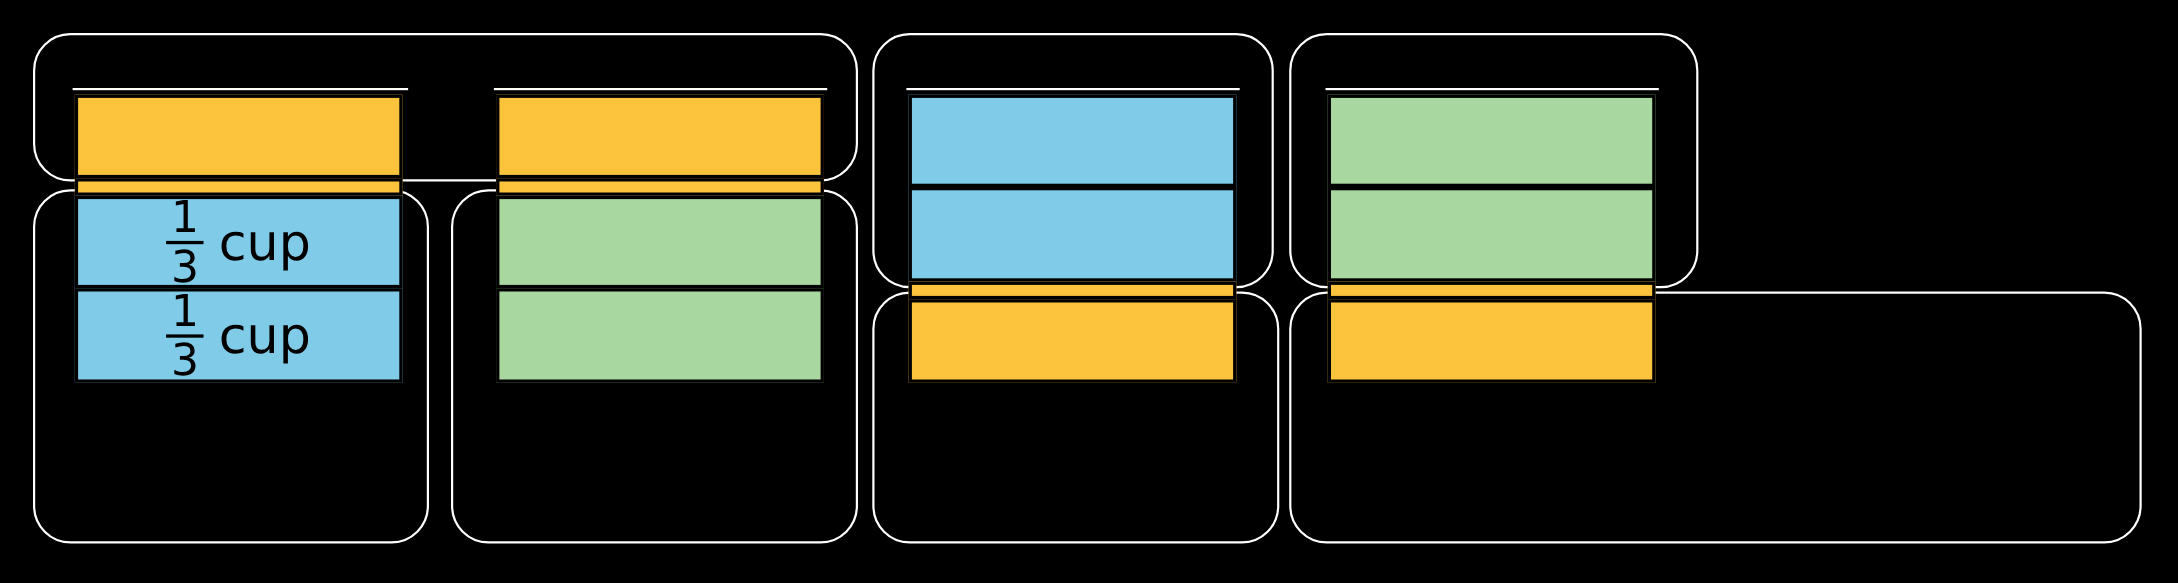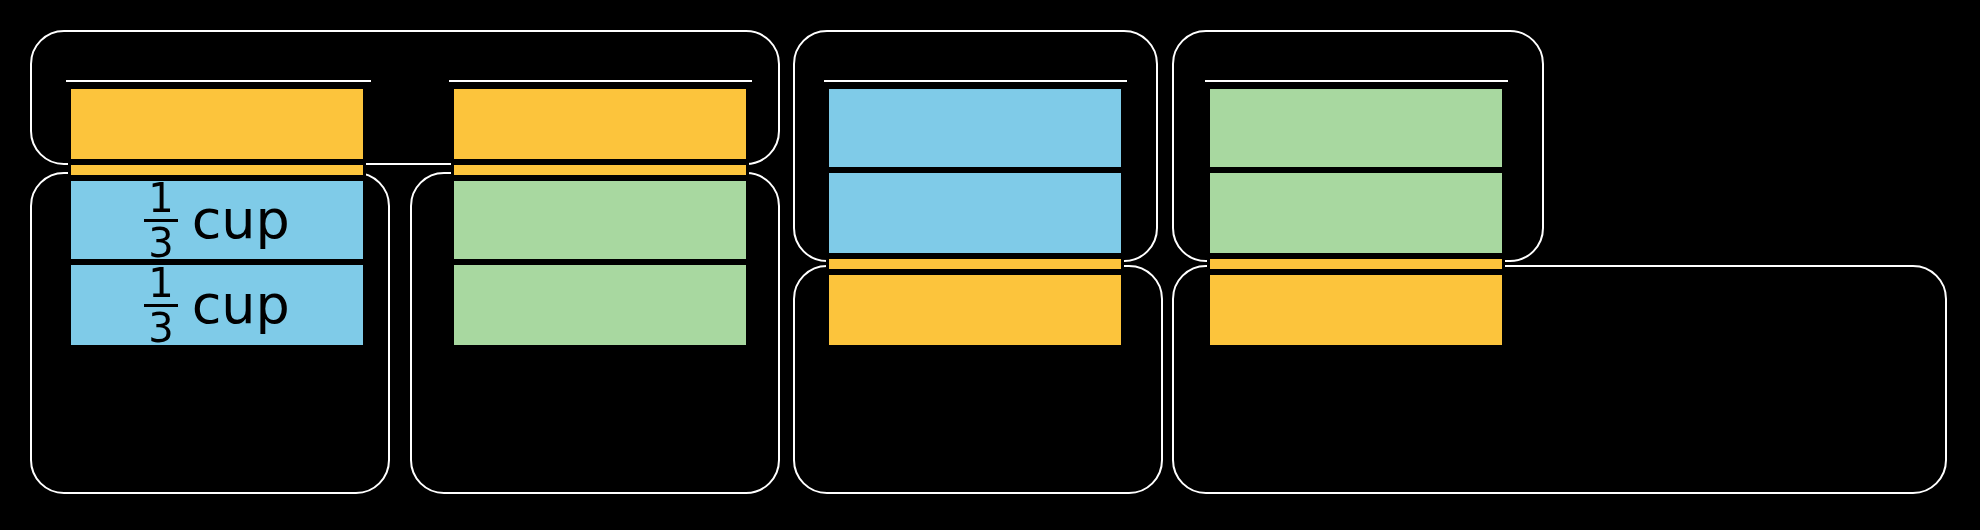--- a/index.html
+++ b/index.html
@@ -72,21 +72,21 @@
   }
   .frac .num { padding: 0 4px; }
   .frac .bar {
     width: 100%;
     min-width: 30px;
     height: 3px;
     background: #000000;
     margin: 2px 0;
   }
   .frac .den { padding: 0 4px; }
-  .unit { font-size: 54px; }
+  .unit { font-size: 46px; }
 </style>
 </head>
 <body>
 
 <div id="stage">
 
   <div class="group-outline" style="left:30px; top:30px; width:750px; height:135px;"></div>
 
   <div class="group-outline" style="left:30px; top:172px; width:360px; height:322px;"></div>
 

